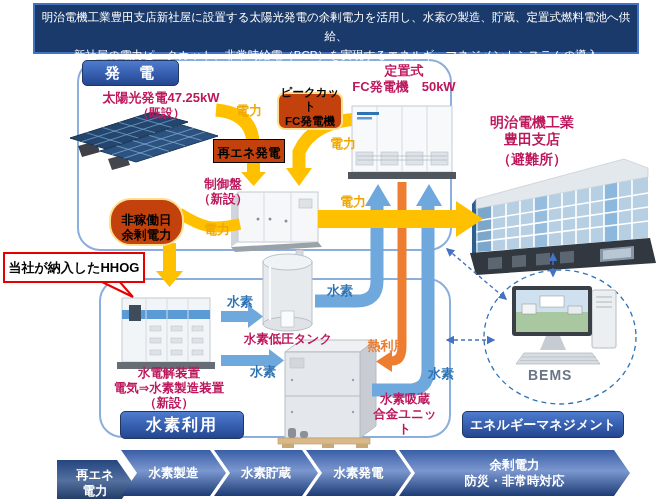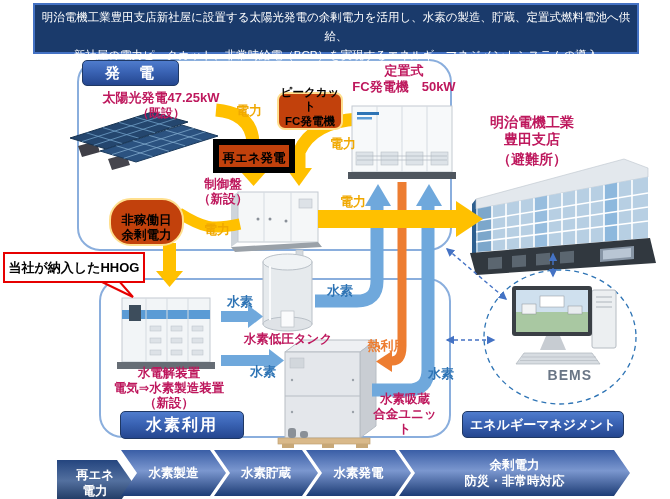--- a/index.html
+++ b/index.html
@@ -276,28 +276,28 @@
     <div>（新設）</div>
   </div>
 
   <div class="abs blue-label" style="left:242px;top:332px;width:92px;font-size:12.5px;">水素低圧タンク</div>
 
   <div class="abs blue-label" style="left:368px;top:392px;width:74px;font-size:12.5px;">
     <div>水素吸蔵</div>
     <div>合金ユニット</div>
   </div>
 
-  <div class="abs" style="left:528px;top:367px;width:64px;font-size:14px;font-weight:bold;color:#6a7686;text-align:right;letter-spacing:1px;">BEMS</div>
+  <div class="abs" style="left:528px;top:367px;width:64px;font-size:14px;font-weight:bold;color:#6a7686;text-align:left;letter-spacing:1px;">BEMS</div>
 
   <div class="abs ybox" style="left:277px;top:92px;width:62px;height:34px;border-radius:8px;font-size:11.5px;border:2px solid #ffdf8e;">
     <span>ピークカット</span>
     <span>FC発電機</span>
   </div>
 
-  <div class="abs ybox" style="left:213px;top:139px;width:70px;height:22px;font-size:12.5px;border:6px solid #000000;">
+  <div class="abs ybox" style="left:213px;top:139px;width:70px;height:22px;font-size:12.5px;border:1px solid #000000;">
     <span>再エネ発電</span>
   </div>
 
   <div class="abs ybox" style="left:109px;top:198px;width:71px;height:44px;border-radius:22px;font-size:12.5px;border:2px solid #ffdf8e;">
     <span>非稼働日</span>
     <span>余剰電力</span>
   </div>
 
   <div class="abs hhog">当社が納入したHHOG</div>
 

